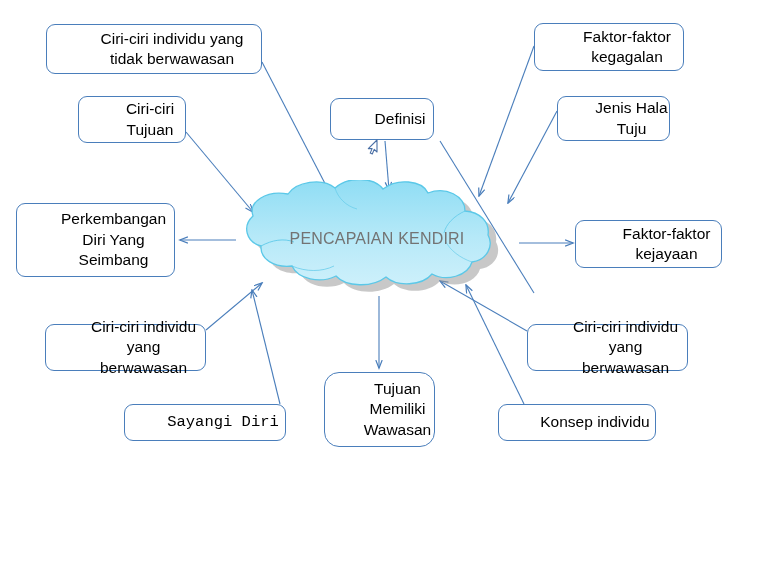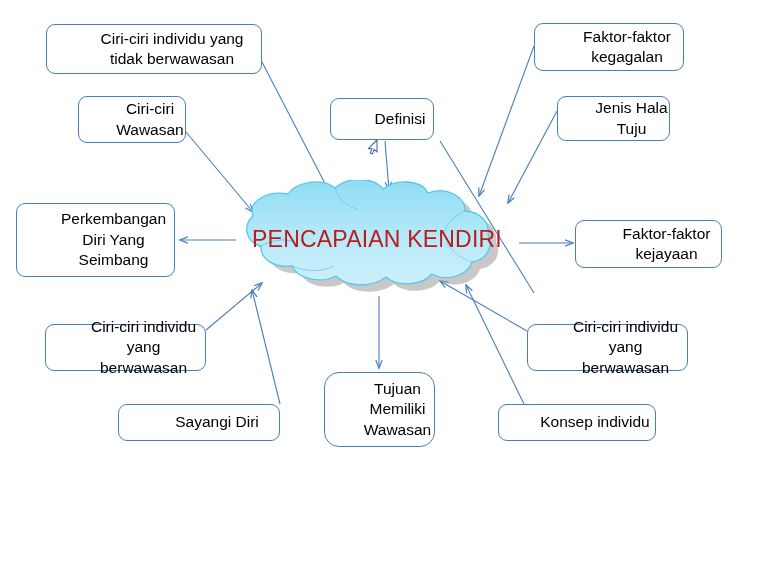--- a/index.html
+++ b/index.html
@@ -58,22 +58,22 @@
   }
   #center-label {
     position: absolute;
     left: 222px;
     top: 180px;
     width: 310px;
     height: 118px;
     display: flex;
     align-items: center;
     justify-content: center;
-    font-size: 23px;
-    color: #b91c1c;
+    font-size: 16px;
+    color: #737373;
     letter-spacing: 0.2px;
     z-index: 4;
     font-family: "Liberation Sans", sans-serif;
     pointer-events: none;
   }
   .cursor-arrow {
     position: absolute;
     z-index: 9;
     pointer-events: none;
   }
@@ -155,21 +155,21 @@
 
   <div id="center-label">PENCAPAIAN KENDIRI</div>
 
   <div class="node" style="left:46px; top:24px; width:216px; height:50px;">
     <span>Ciri-ciri individu yang
 tidak berwawasan</span>
   </div>
 
   <div class="node" style="left:78px; top:96px; width:108px; height:47px;">
     <span>Ciri-ciri
-Wawasan</span>
+Tujuan</span>
   </div>
 
   <div class="node" style="left:330px; top:98px; width:104px; height:42px;">
     <span>Definisi</span>
   </div>
 
   <div class="node" style="left:534px; top:23px; width:150px; height:48px;">
     <span>Faktor-faktor
 kegagalan</span>
   </div>
@@ -193,21 +193,21 @@
   <div class="node" style="left:45px; top:324px; width:161px; height:47px;">
     <span>Ciri-ciri individu
 yang berwawasan</span>
   </div>
 
   <div class="node" style="left:527px; top:324px; width:161px; height:47px;">
     <span>Ciri-ciri individu
 yang berwawasan</span>
   </div>
 
-  <div class="node" style="left:118px; top:404px; width:162px; height:37px;">
+  <div class="node" style="left:124px; top:404px; width:162px; height:37px;font-family:Liberation Mono, monospace;">
     <span>Sayangi Diri</span>
   </div>
 
   <div class="node" style="left:324px; top:372px; width:111px; height:75px;border-radius:15px;">
     <span>Tujuan
 Memiliki
 Wawasan</span>
   </div>
 
   <div class="node" style="left:498px; top:404px; width:158px; height:37px;">

